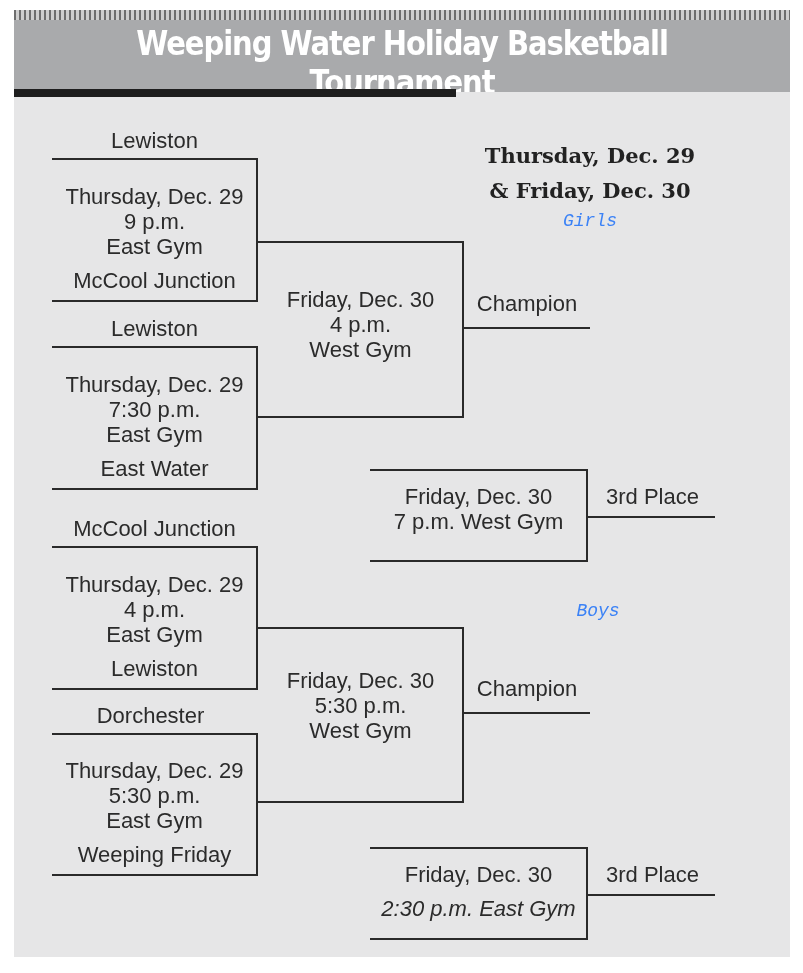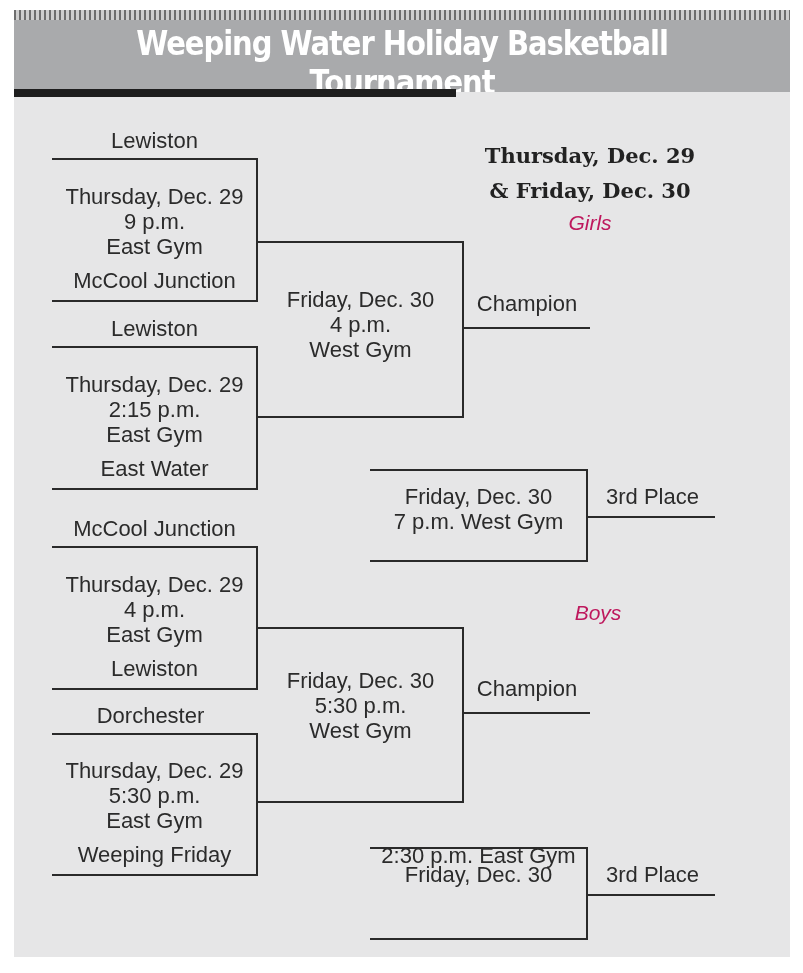--- a/index.html
+++ b/index.html
@@ -9,21 +9,21 @@
   .title-band { position:absolute; left:14px; top:20px; width:776px; height:72px; background:#a9aaac; }
   .title { position:absolute; left:14px; top:24px; width:776px; text-align:center; color:#ffffff;
     font-family:"DejaVu Sans", sans-serif; font-weight:bold; font-size:33px; letter-spacing:-1.2px; transform:scaleX(0.88); transform-origin:center; }
   .black-bar { position:absolute; left:14px; top:89px; width:442px; height:8px; background:#1e1e1e; }
   .panel { position:absolute; left:14px; top:92px; width:776px; height:865px; background:#e6e6e7; }
   .ln { position:absolute; background:#2a2a2a; }
   .h { height:2px; }
   .v { width:2px; }
   .txt { position:absolute; text-align:center; font-size:22px; line-height:25px; color:#2b2b2b; white-space:nowrap; }
   .heading { position:absolute; text-align:center; font-family:"DejaVu Serif", serif; font-weight:bold; font-size:21px; line-height:35px; color:#222; }
-  .italic { position:absolute; font-family:Liberation Sans, sans-serif; font-style:italic; font-size:21px; color:#be185d; }
+  .italic { position:absolute; font-family:Liberation Mono, monospace; font-style:italic; font-size:18px; color:#3b82f6; }
 </style>
 </head>
 <body>
 
 <div class="comb"></div>
 <div class="title-band"></div>
 <div class="title">Weeping Water Holiday Basketball Tournament</div>
 <div class="panel"></div>
 <div class="black-bar"></div>
 
@@ -40,21 +40,21 @@
   <div class="txt" style="left:52px; top:268px; width:205px;">McCool Junction</div>
   <div class="ln h" style="left:52px; top:300px; width:206px;"></div>
   <div class="ln v" style="left:256px; top:158px; height:144px;"></div>
   <div class="ln h" style="left:256px; top:241px; width:208px;"></div>
 </div>
 
 <div>
   <div class="txt" style="left:52px; top:316px; width:205px;">Lewiston</div>
   <div class="ln h" style="left:52px; top:346px; width:206px;"></div>
   <div class="txt" style="left:52px; top:372px; width:205px;">Thursday, Dec. 29</div>
-  <div class="txt" style="left:52px; top:397px; width:205px;">2:15 p.m.</div>
+  <div class="txt" style="left:52px; top:397px; width:205px;">7:30 p.m.</div>
   <div class="txt" style="left:52px; top:422px; width:205px;">East Gym</div>
   <div class="txt" style="left:52px; top:456px; width:205px;">East Water</div>
   <div class="ln h" style="left:52px; top:488px; width:206px;"></div>
   <div class="ln v" style="left:256px; top:346px; height:144px;"></div>
   <div class="ln h" style="left:256px; top:416px; width:208px;"></div>
 </div>
 
 <div>
   <div class="ln v" style="left:462px; top:241px; height:177px;"></div>
   <div class="txt" style="left:258px; top:287px; width:205px;">Friday, Dec. 30</div>
@@ -105,18 +105,18 @@
   <div class="txt" style="left:258px; top:668px; width:205px;">Friday, Dec. 30</div>
   <div class="txt" style="left:258px; top:693px; width:205px;">5:30 p.m.</div>
   <div class="txt" style="left:258px; top:718px; width:205px;">West Gym</div>
   <div class="txt" style="left:464px; top:676px; width:126px;">Champion</div>
   <div class="ln h" style="left:462px; top:712px; width:128px;"></div>
 </div>
 
 <div>
   <div class="ln h" style="left:370px; top:847px; width:218px;"></div>
   <div class="txt" style="left:370px; top:862px; width:217px;">Friday, Dec. 30</div>
-  <div class="txt" style="left:370px; top:843px; width:217px;">2:30 p.m. East Gym</div>
+  <div class="txt" style="left:370px; top:896px; width:217px;font-style:italic;">2:30 p.m. East Gym</div>
   <div class="ln h" style="left:370px; top:938px; width:218px;"></div>
   <div class="ln v" style="left:586px; top:847px; height:93px;"></div>
   <div class="txt" style="left:590px; top:862px; width:125px;">3rd Place</div>
   <div class="ln h" style="left:586px; top:894px; width:129px;"></div>
 </div>
 
 </body></html>

